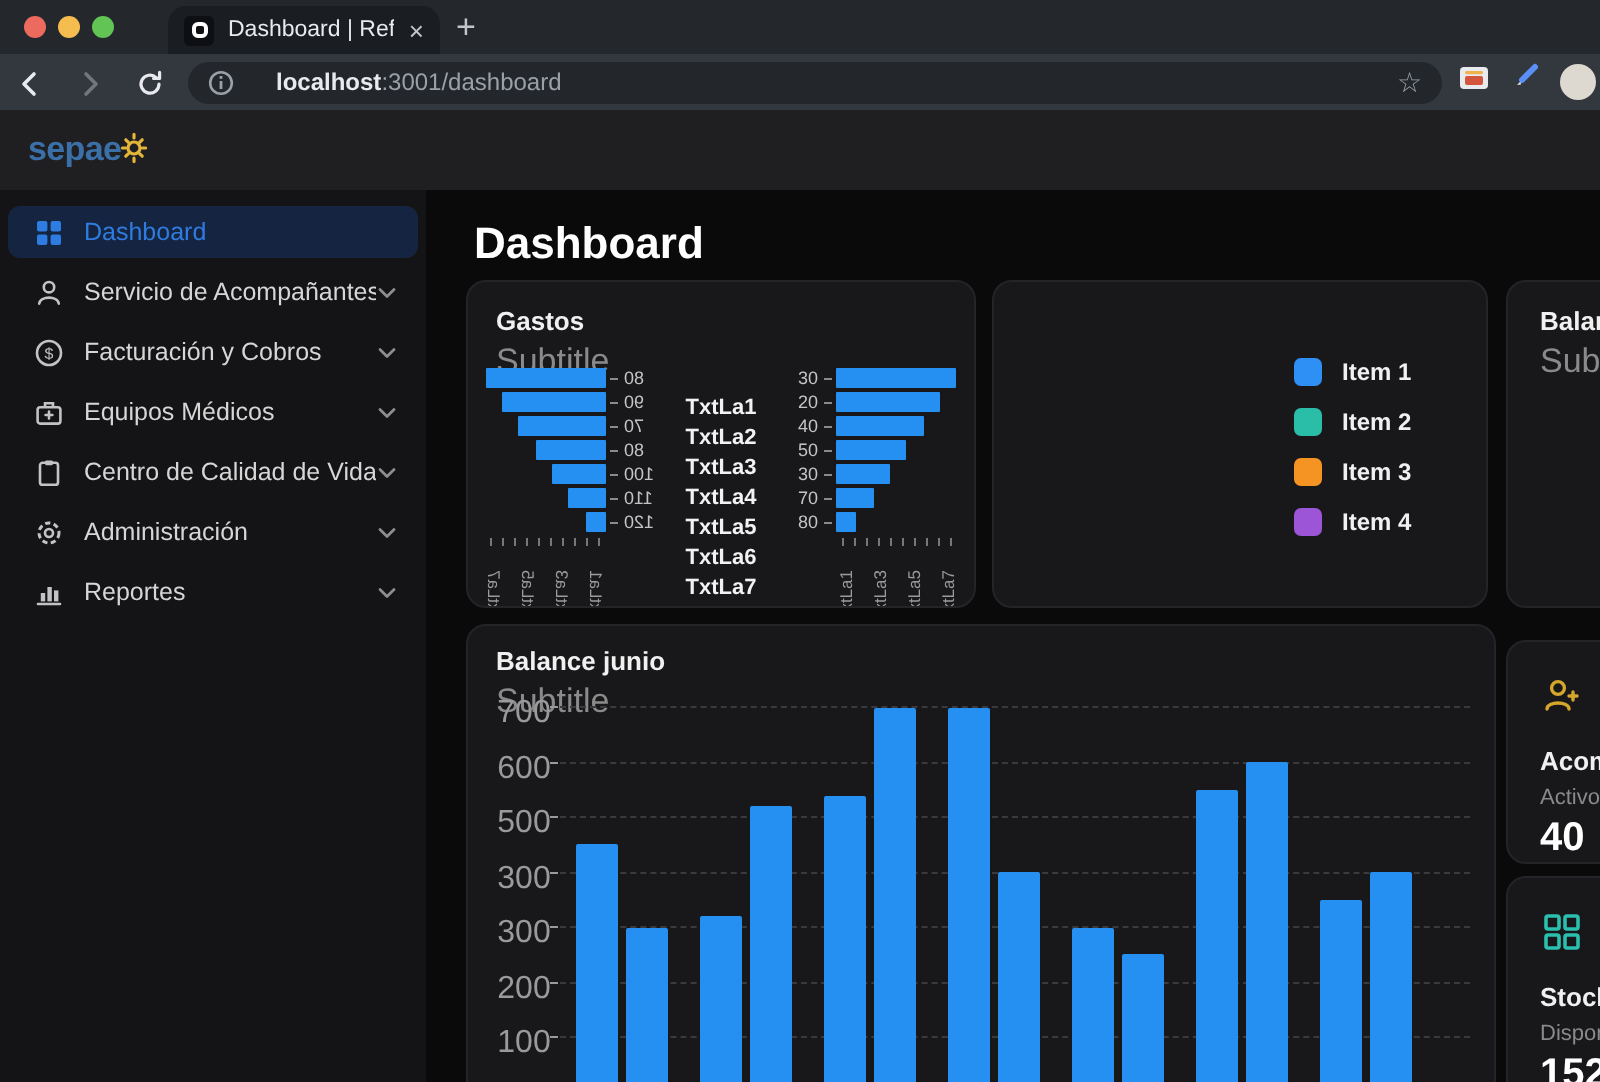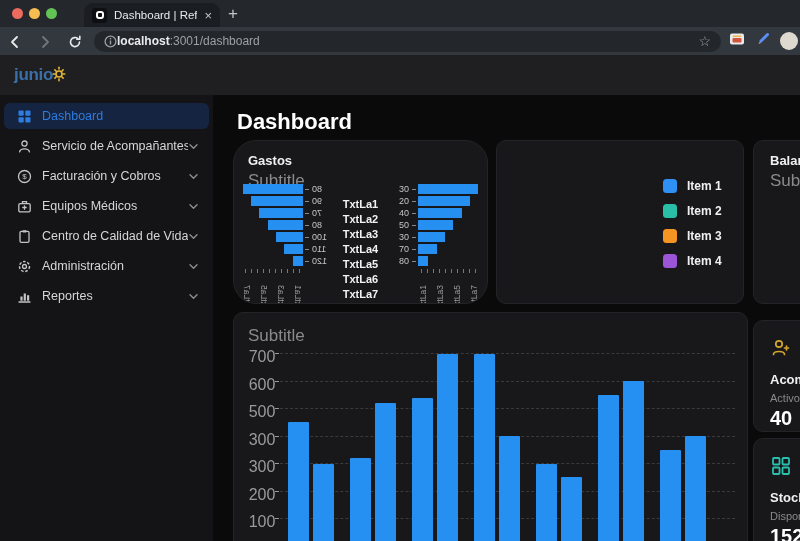--- a/index.html
+++ b/index.html
@@ -21,21 +21,21 @@
   .tab-title { color:#e8eaed; font-size:11.5px; white-space:nowrap; overflow:hidden; flex:1; }
   .tab-close { color:#c2c5c8; font-size:13px; line-height:1; flex:none; cursor:default; }
   .newtab { position:absolute; left:228px; top:3px; color:#c2c5c8; font-size:17px; line-height:22px; }
 
   .toolbar { position:absolute; left:0; top:27px; width:800px; height:28px; background:#33383e;
     display:flex; align-items:center; }
   .nav-ic { width:30px; text-align:center; font-size:14px; color:#e8eaed; flex:none; }
   .nav-ic.dim { color:#70767c; }
   .nav-ic svg { vertical-align:middle; }
   .urlpill { height:21px; background:#23272b; border-radius:11px; flex:1; margin:0 8px 0 4px;
-    display:flex; align-items:center; padding:0 10px; gap:0; min-width:0; }
+    display:flex; align-items:center; padding:0 10px; gap:21px; min-width:0; }
   .url-text { font-size:12px; white-space:nowrap; overflow:hidden; flex:1; }
   .url-host { color:#e8eaed; font-weight:bold; }
   .url-path { color:#9aa0a6; }
   .star { color:#9aa0a6; font-size:14px; line-height:1; }
   .ext-ic { flex:none; margin-right:10px; }
   .avatar { flex:none; width:18px; height:18px; border-radius:50%; background:#ddd8d0; margin-right:2px; }
 
   
   .appheader { position:absolute; left:0; top:55px; width:800px; height:40px; background:#1f1f22;
     display:flex; align-items:center; padding-left:14px; }
@@ -53,42 +53,42 @@
   .menu-item.active .mi-icon { color:#2f7ce0; }
 
   .main { position:absolute; left:213px; top:95px; width:587px; height:446px; background:#0a0a0a; overflow:hidden; }
   .page-title { position:absolute; left:24px; top:14px; color:#fff; font-size:22px; font-weight:bold; }
 
   .card { position:absolute; background:#18181b; border:1px solid #242428; border-radius:10px; overflow:hidden; }
   .card-title { color:#f0f0f0; font-size:13px; font-weight:bold; }
   .card-sub { color:#8a8a8a; font-size:17px; margin-top:3px; }
 
   
-  #card-gastos { left:20px; top:45px; width:255px; height:164px; padding:12px 14px;border-radius:23px; }
+  #card-gastos { left:20px; top:45px; width:255px; height:164px; padding:12px 14px; }
   .gastos-charts { position:absolute; left:8px; right:8px; top:42px; bottom:4px; display:flex; justify-content:space-between; }
   .funnel { width:100px; }
   .funnel.mirror { transform:scaleX(-1); }
   .frow { display:flex; align-items:center; height:12px; }
   .flabel { width:30px; font-size:9px; color:#c4c4c4; text-align:right; padding-right:3px; flex:none; }
   .ftick { width:4px; height:1px; background:#8a8a8a; margin-right:2px; flex:none; }
   .fbar { height:10px; background:#2590f2; border-radius:0.5px; }
   .fticks { height:4px; margin-left:39px; width:58px;
     background:repeating-linear-gradient(90deg,#777 0 1px,transparent 1px 6px); margin-top:2px; }
   .faxis { margin-left:37px; width:60px; height:36px; display:flex; justify-content:space-between; margin-top:2px; }
   .faxis span { writing-mode:vertical-rl; transform:rotate(180deg); font-size:8.5px; color:#9a9a9a; line-height:1; }
   .center-labels { width:56px; padding-top:14px; text-align:center; }
   .center-labels div { color:#f2f2f2; font-size:11px; font-weight:bold; line-height:15px; }
 
   
   #card-donut { left:283px; top:45px; width:248px; height:164px; }
   .donut { position:absolute; left:36px; top:26px; width:112px; height:112px; border-radius:50%; }
   .donut-hole { position:absolute; left:21px; top:21px; width:70px; height:70px; border-radius:50%;
     background:#18181b; display:flex; flex-direction:column; align-items:center; justify-content:center; }
   .donut-hole div { color:#fff; font-size:12.5px; line-height:1.3; font-weight:bold; }
-  .legend { position:absolute; left:166px; top:38px; display:flex; flex-direction:column; gap:11px; }
+  .legend { position:absolute; left:150px; top:38px; display:flex; flex-direction:column; gap:11px; }
   .legend-row { display:flex; align-items:center; gap:10px; }
   .legend-swatch { width:14px; height:14px; border-radius:3.5px; flex:none; }
   .legend-label { color:#f0f0f0; font-size:12px; font-weight:bold; }
 
   
   #card-balance-top { left:540px; top:45px; width:260px; height:164px; padding:12px 16px; }
 
   
   #card-bjunio { left:20px; top:217px; width:515px; height:260px; padding:10px 14px; }
   .grid-line { position:absolute; left:46px; right:12px; border-top:1px dashed #3a3a3e; }
@@ -161,21 +161,21 @@
     <div class="ext-ic">
       <svg width="15" height="15" viewBox="0 0 15 15">
           <path d="M12.5 2.5 L6 9" stroke="#5a8ff5" stroke-width="3" stroke-linecap="round"></path>
           <path d="M5.2 9.8 L3.5 11.5 L5.5 11.2 Z" fill="#e8eaed"></path>
         </svg>
     </div>
     <div class="avatar"></div>
   </div>
 
   <div class="appheader">
-    <span class="logo-text">junio</span>
+    <span class="logo-text">sepae</span>
     <svg class="logo-sun" width="18" height="18" viewBox="0 0 18 18">
       <circle cx="9" cy="10" r="3" fill="none" stroke="#e3b53a" stroke-width="1.6"></circle>
       <g stroke="#e3b53a" stroke-width="1.6" stroke-linecap="round">
         <path d="M9 3.2 V5"></path>
           <path d="M9 15 V16.8"></path>
           <path d="M3.2 10 H5"></path>
           <path d="M13 10 H14.8"></path>
         <path d="M4.9 5.9 L6.2 7.2"></path>
           <path d="M11.8 12.8 L13.1 14.1"></path>
           <path d="M4.9 14.1 L6.2 12.8"></path>
@@ -416,20 +416,21 @@
           </div>
         </div>
     </div>
 
     <div class="card" id="card-balance-top">
       <div class="card-title">Balance</div>
       <div class="card-sub">Subtitle</div>
     </div>
 
     <div class="card" id="card-bjunio">
+      <div class="card-title">Balance junio</div>
       <div class="card-sub">Subtitle</div>
       <div id="bjunio-grid">
           <div class="grid-line" style="top: 40px;"></div>
           <div class="grid-tick" style="top: 40px;"></div>
           <div class="grid-label" style="top: 35px;">700</div>
           <div class="grid-line" style="top: 67.5px;"></div>
           <div class="grid-tick" style="top: 67.5px;"></div>
           <div class="grid-label" style="top: 62.5px;">600</div>
           <div class="grid-line" style="top: 95px;"></div>
           <div class="grid-tick" style="top: 95px;"></div>

